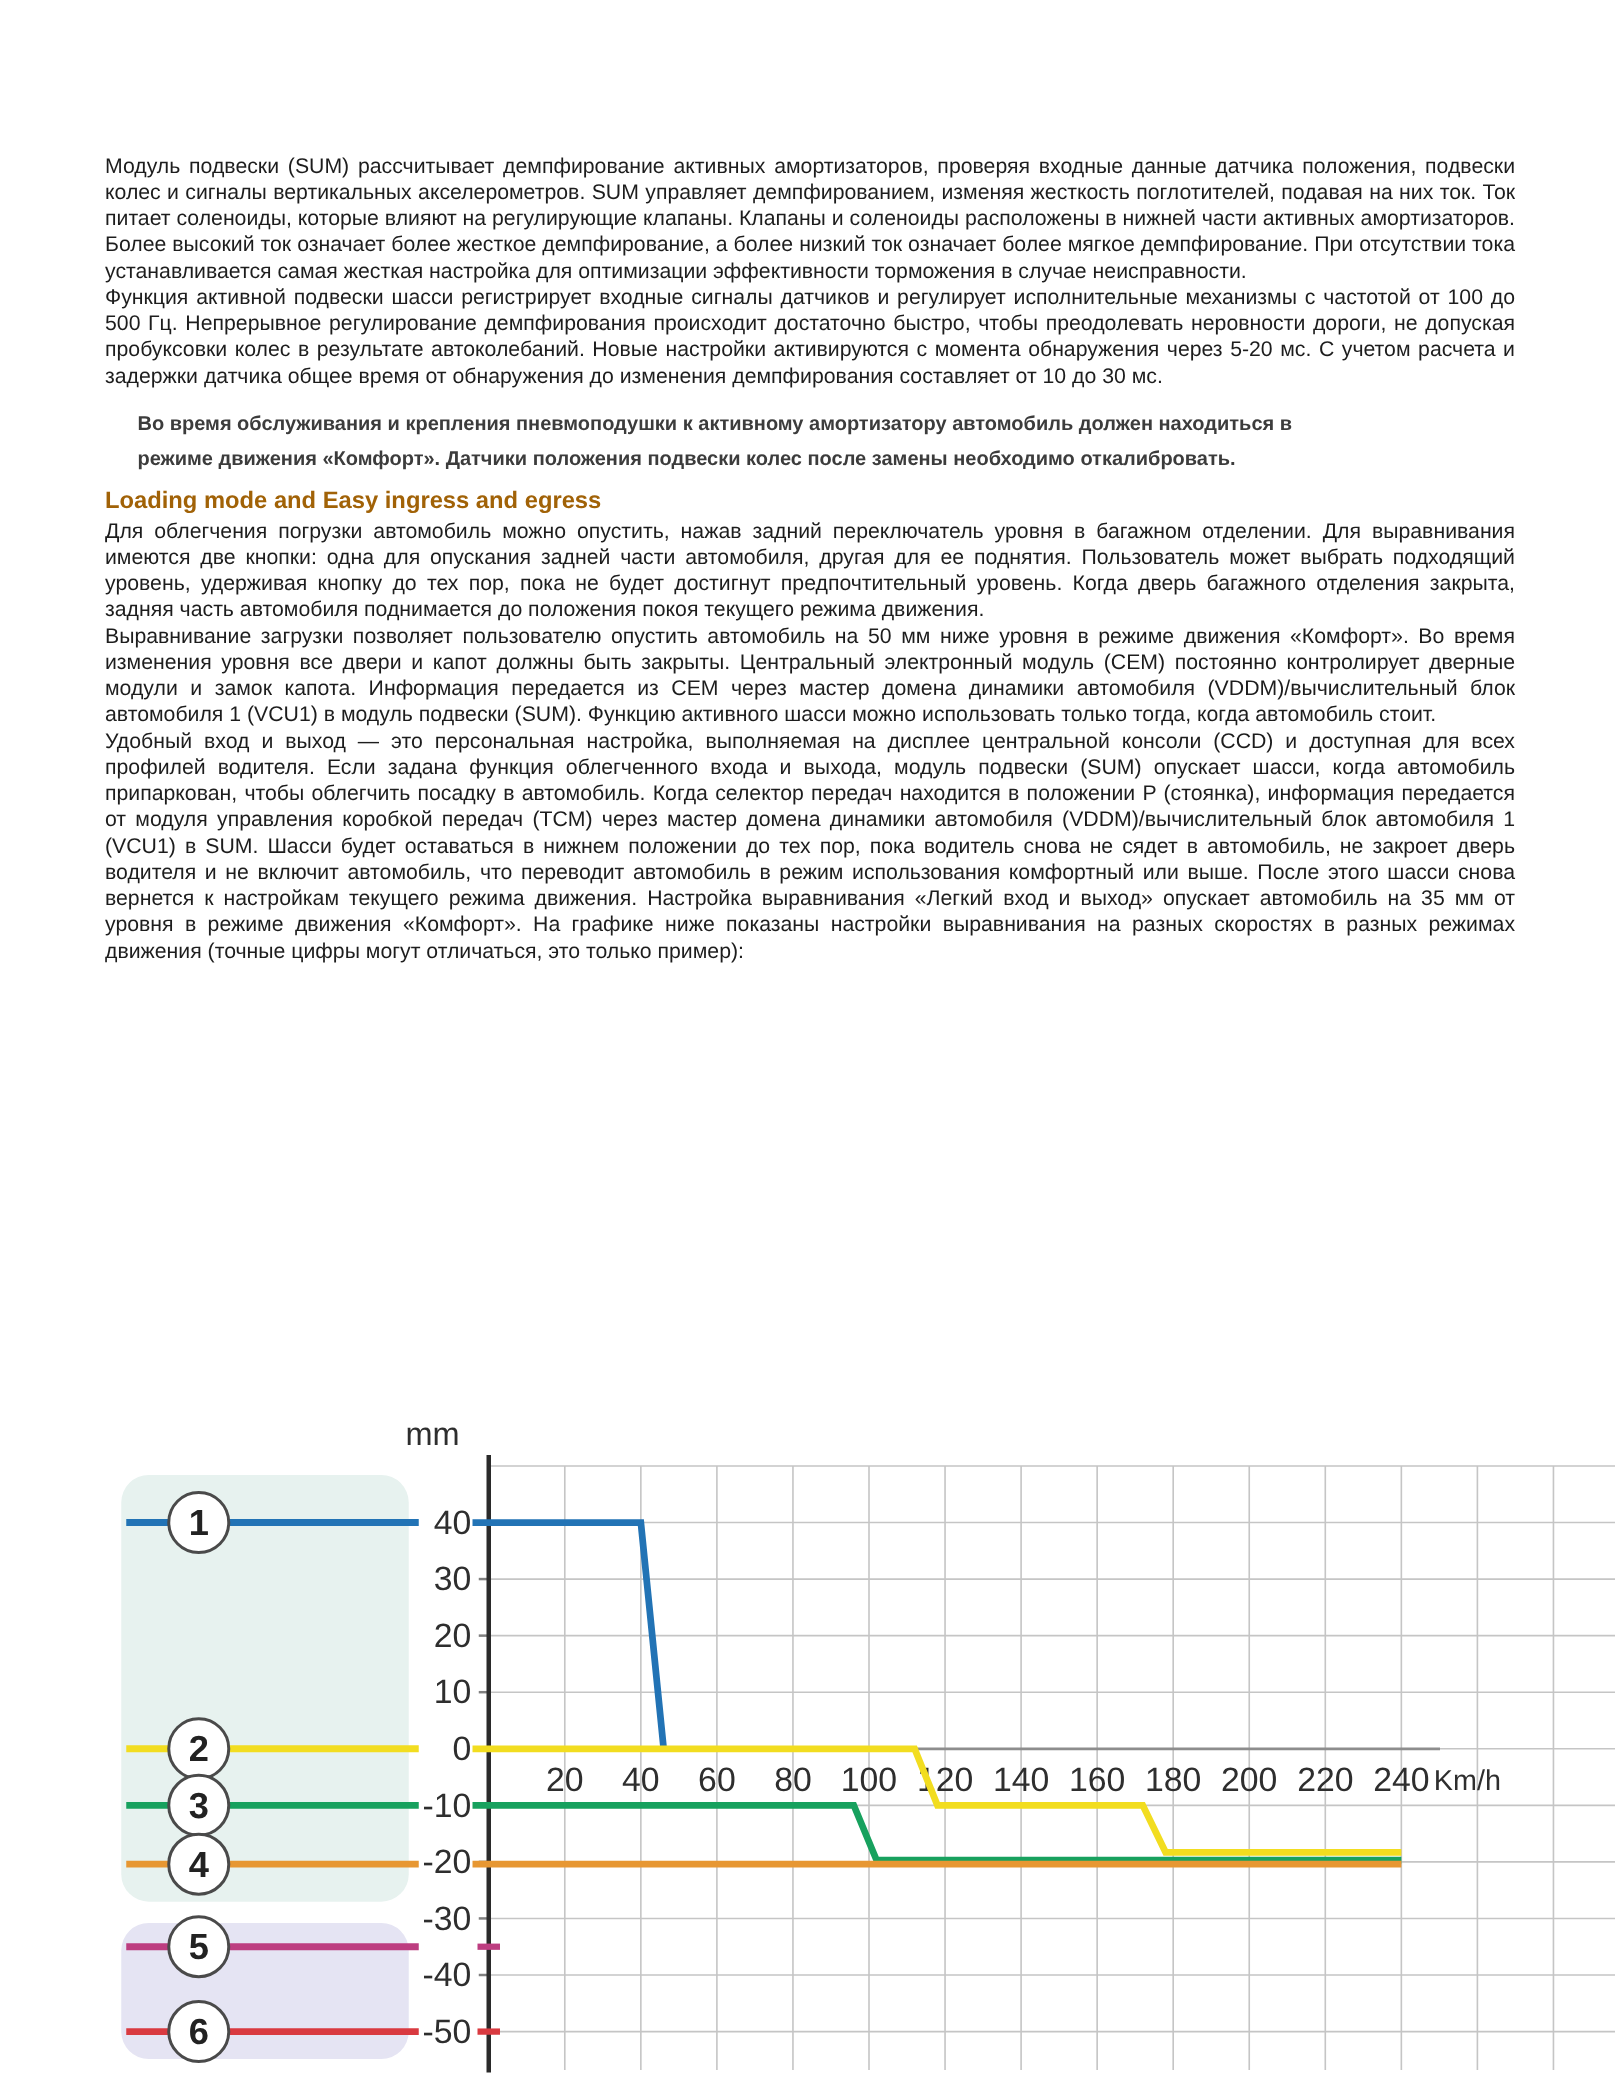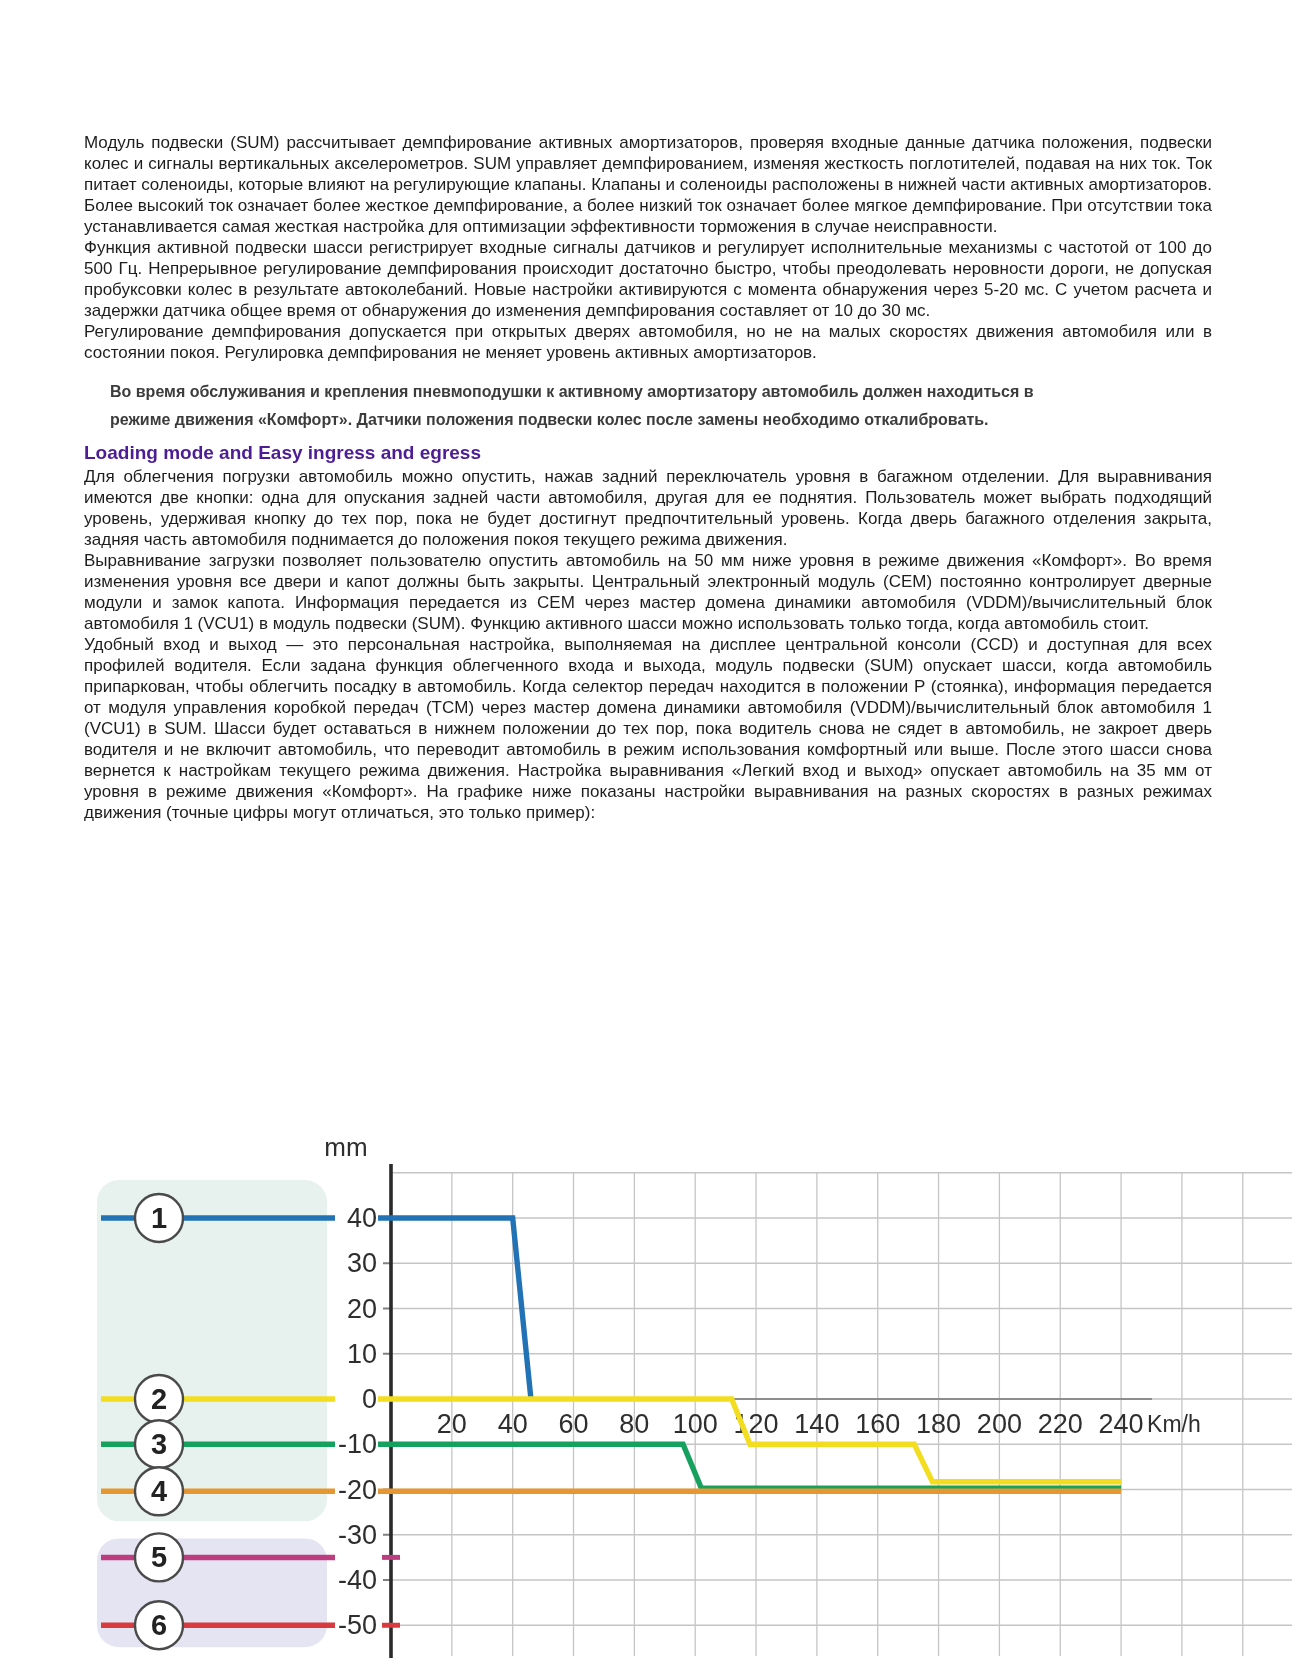--- a/index.html
+++ b/index.html
@@ -1,48 +1,47 @@
 <!DOCTYPE html>
 <html><head>
 <meta charset="utf-8">
 <style>
   html,body{margin:0;padding:0;background:#ffffff;}
   .page{
     position:relative;width:1296px;height:1677px;background:#ffffff;
     font-family:"Liberation Sans",sans-serif;overflow:hidden;
   }
   .text-col{
-    position:absolute;left:84px;top:132px;width:1128px;
+    position:absolute;left:84px;top:122px;width:1128px;
     color:#1d1d1d;font-size:17px;line-height:21px;
   }
   .text-col p{margin:0;}
   .j{text-align:justify;}
   .mt-p2{margin-top:37px;}
   .mt-p3{margin-top:24px;}
   .mt-p6{margin-top:40px;}
   .note{
     margin:15px 0 7px 26px;width:985px;color:#3c3c3c;font-weight:bold;
   }
   .note-title{font-size:17px;line-height:22px;}
   .note-body{margin-top:7px !important;font-size:16px;line-height:28px;}
   .section-heading{
     margin:4px 0 2px 0;font-size:19px;line-height:23px;
-    color:#4c1d95;font-weight:bold;
+    color:#a16207;font-weight:bold;
   }
   #chart-svg{position:absolute;left:0;top:1068px;}
   #chart-svg text{font-family:"Liberation Sans",sans-serif;}
 </style>
 </head>
 <body>
 
 <div class="page">
   <div class="text-col">
     <p class="j">Модуль подвески (SUM) рассчитывает демпфирование активных амортизаторов, проверяя входные данные датчика положения, подвески колес и сигналы вертикальных акселерометров. SUM управляет демпфированием, изменяя жесткость поглотителей, подавая на них ток. Ток питает соленоиды, которые влияют на регулирующие клапаны. Клапаны и соленоиды расположены в нижней части активных амортизаторов. Более высокий ток означает более жесткое демпфирование, а более низкий ток означает более мягкое демпфирование. При отсутствии тока устанавливается самая жесткая настройка для оптимизации эффективности торможения в случае неисправности.</p>
     <p class="j mt-p2">Функция активной подвески шасси регистрирует входные сигналы датчиков и регулирует исполнительные механизмы с частотой от 100 до 500 Гц. Непрерывное регулирование демпфирования происходит достаточно быстро, чтобы преодолевать неровности дороги, не допуская пробуксовки колес в результате автоколебаний. Новые настройки активируются с момента обнаружения через 5-20 мс. С учетом расчета и задержки датчика общее время от обнаружения до изменения демпфирования составляет от 10 до 30 мс.</p>
-    <p class="j mt-p3">Регулирование демпфирования допускается при открытых дверях автомобиля, но не на малых скоростях движения автомобиля или в состоянии покоя. Регулировка демпфирования не меняет уровень активных амортизаторов.</p>
     <div class="note">
       <p class="note-body">Во время обслуживания и крепления пневмоподушки к активному амортизатору автомобиль должен находиться в режиме движения «Комфорт». Датчики положения подвески колес после замены необходимо откалибровать.</p>
     </div>
     <h2 class="section-heading">Loading mode and Easy ingress and egress</h2>
     <p class="j">Для облегчения погрузки автомобиль можно опустить, нажав задний переключатель уровня в багажном отделении. Для выравнивания имеются две кнопки: одна для опускания задней части автомобиля, другая для ее поднятия. Пользователь может выбрать подходящий уровень, удерживая кнопку до тех пор, пока не будет достигнут предпочтительный уровень. Когда дверь багажного отделения закрыта, задняя часть автомобиля поднимается до положения покоя текущего режима движения.</p>
     <p class="j">Выравнивание загрузки позволяет пользователю опустить автомобиль на 50 мм ниже уровня в режиме движения «Комфорт». Во время изменения уровня все двери и капот должны быть закрыты. Центральный электронный модуль (CEM) постоянно контролирует дверные модули и замок капота. Информация передается из CEM через мастер домена динамики автомобиля (VDDM)/вычислительный блок автомобиля 1 (VCU1) в модуль подвески (SUM). Функцию активного шасси можно использовать только тогда, когда автомобиль стоит.</p>
     <p class="j mt-p6">Удобный вход и выход — это персональная настройка, выполняемая на дисплее центральной консоли (CCD) и доступная для всех профилей водителя. Если задана функция облегченного входа и выхода, модуль подвески (SUM) опускает шасси, когда автомобиль припаркован, чтобы облегчить посадку в автомобиль. Когда селектор передач находится в положении P (стоянка), информация передается от модуля управления коробкой передач (TCM) через мастер домена динамики автомобиля (VDDM)/вычислительный блок автомобиля 1 (VCU1) в SUM. Шасси будет оставаться в нижнем положении до тех пор, пока водитель снова не сядет в автомобиль, не закроет дверь водителя и не включит автомобиль, что переводит автомобиль в режим использования комфортный или выше. После этого шасси снова вернется к настройкам текущего режима движения. Настройка выравнивания «Легкий вход и выход» опускает автомобиль на 35 мм от уровня в режиме движения «Комфорт». На графике ниже показаны настройки выравнивания на разных скоростях в разных режимах движения (точные цифры могут отличаться, это только пример):</p>
   </div>
 
   <svg id="chart-svg" width="1296" height="609" viewBox="0 0 1296 609">

